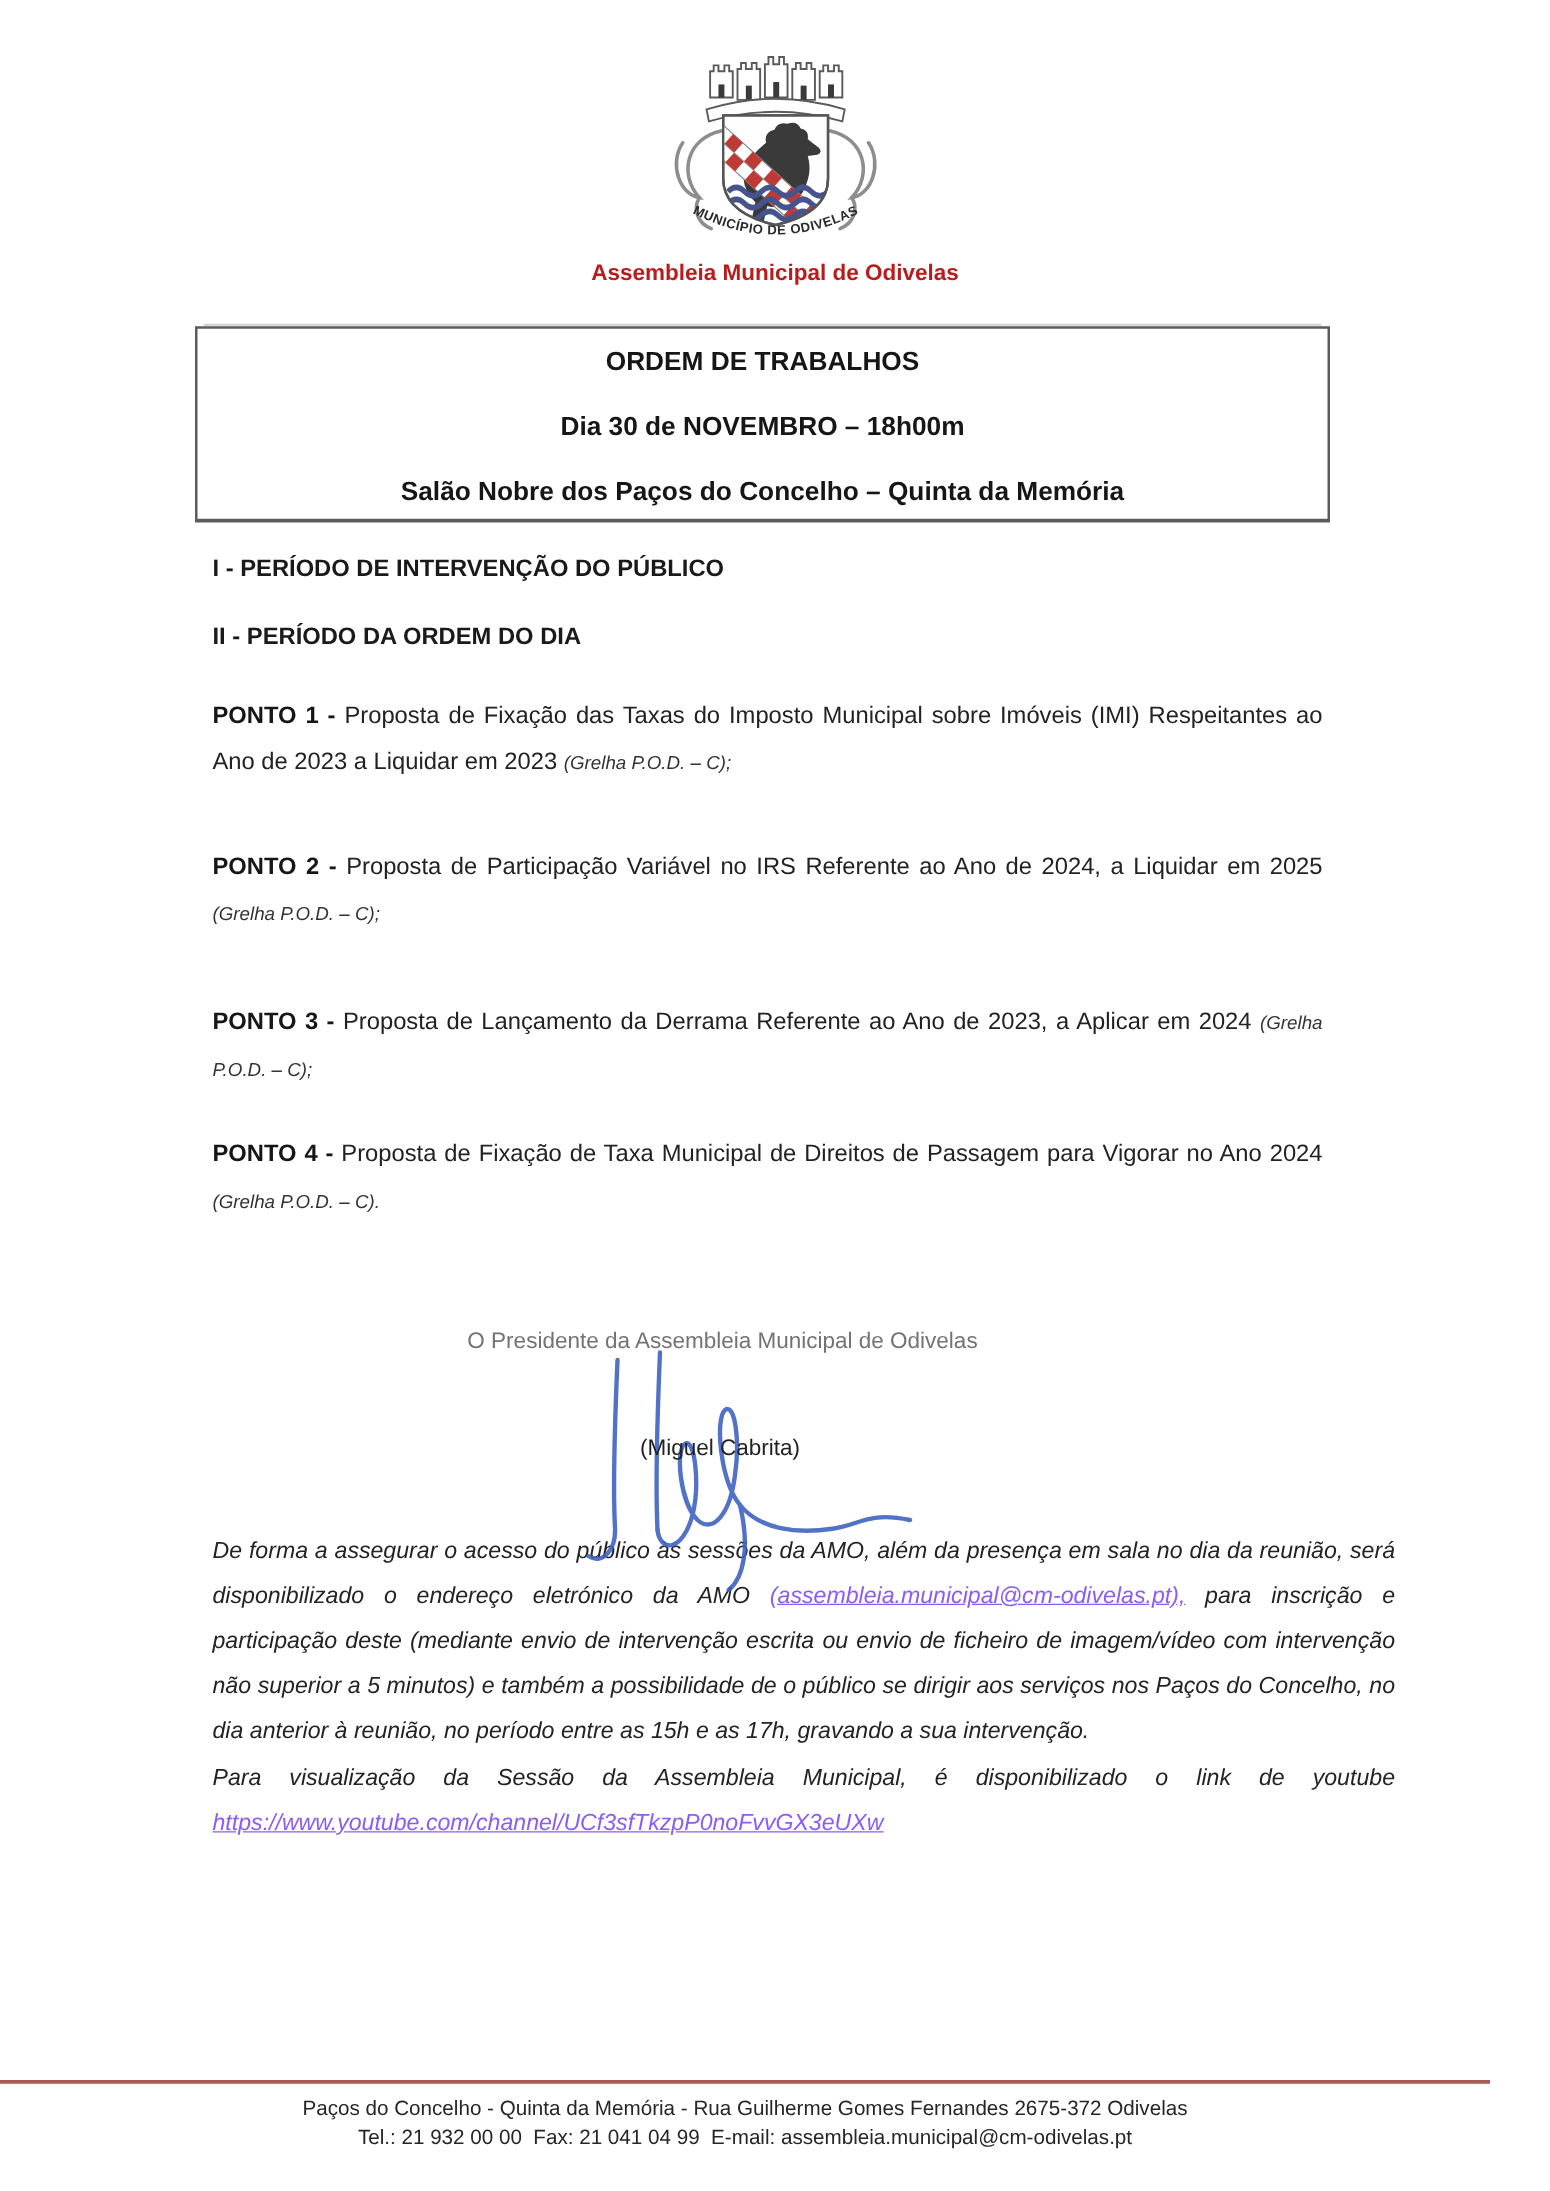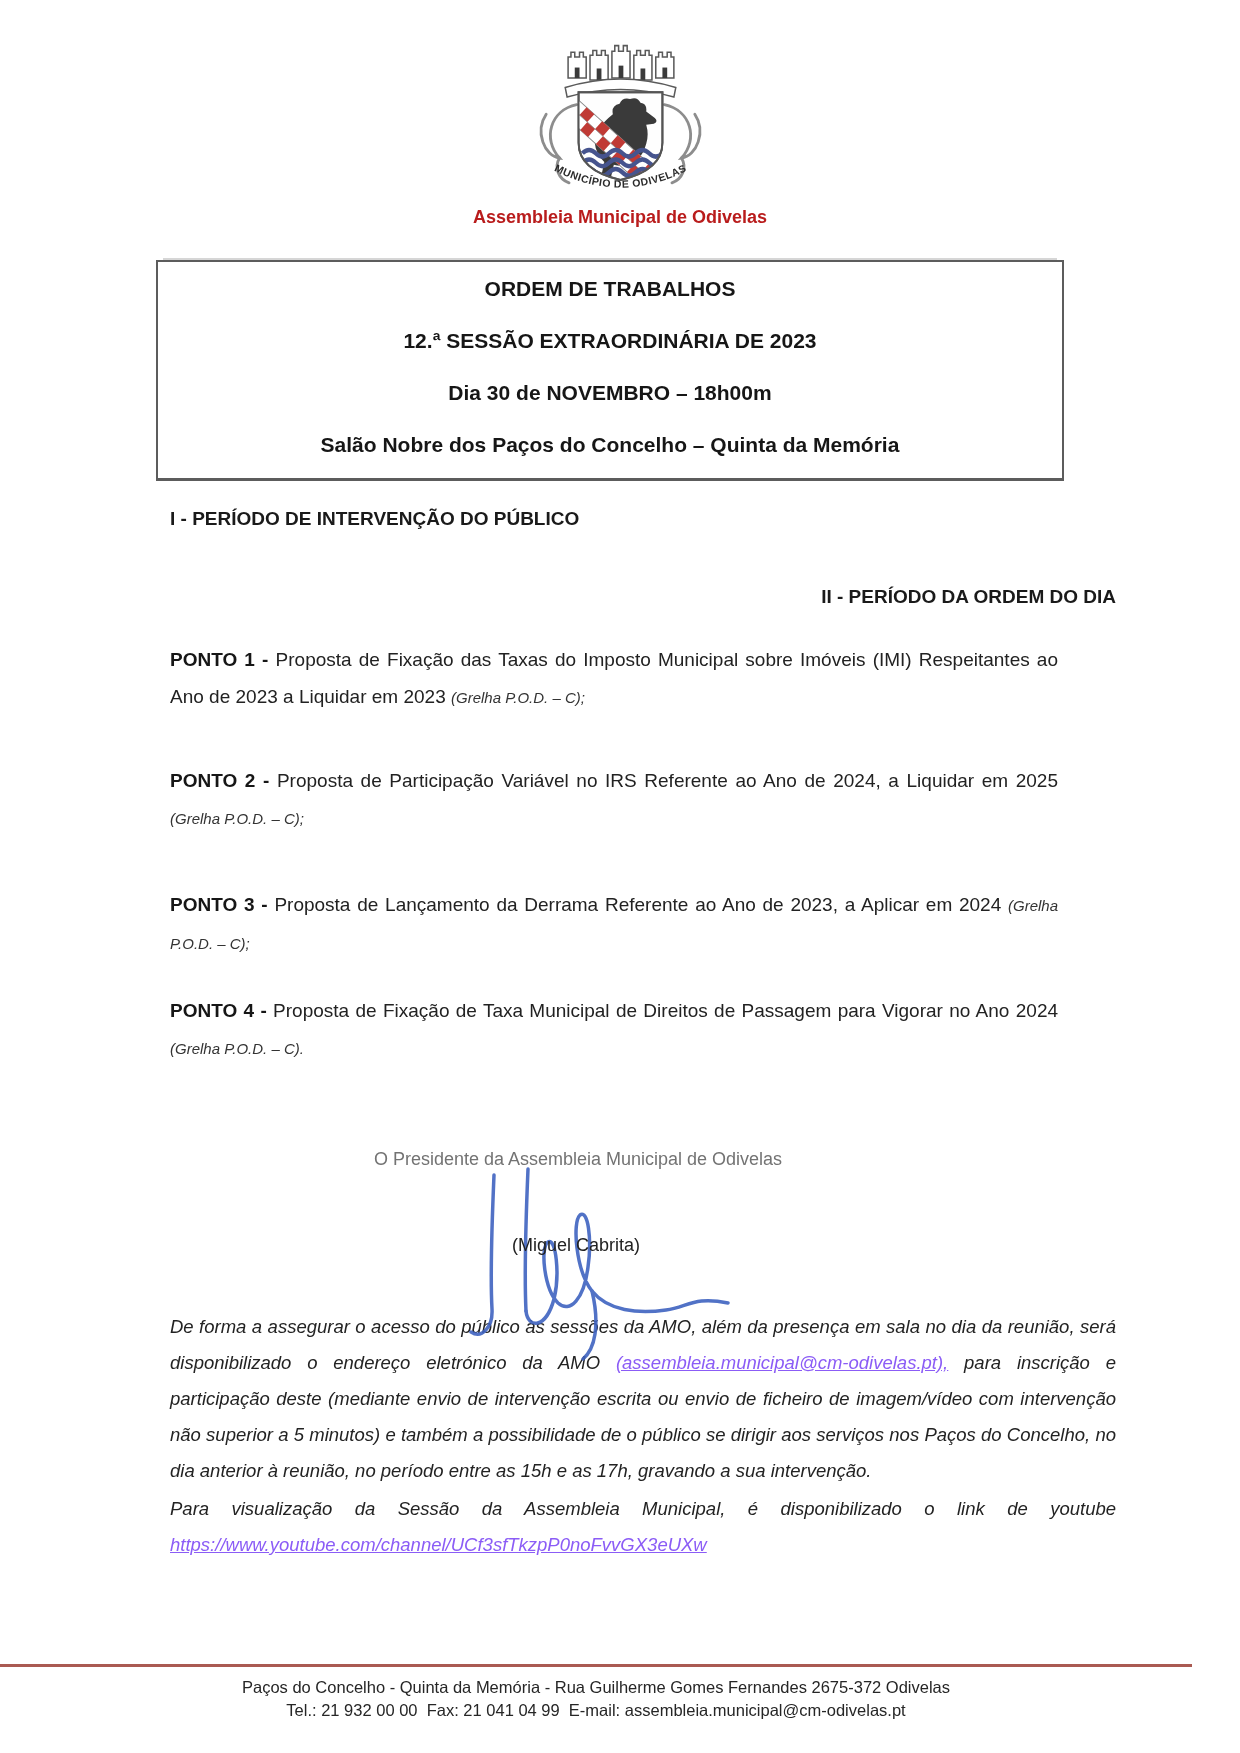--- a/index.html
+++ b/index.html
@@ -21,39 +21,39 @@
     font-size:18px;line-height:22px;
     font-weight:bold;color:#b91c1c;
   }
   .header-box{
     box-sizing:border-box;
     margin:32px 0 0 156px;
     width:908px;
     border:2px solid #5c5c5c;
     border-bottom-width:3px;
     box-shadow:0 -9px 0 -7px #d6d6d6;
-    padding:14px 12px 20px 12px;
+    padding:14px 12px 8px 12px;
     text-align:center;
   }
   .header-box p{
     margin:0;font-weight:bold;color:#161616;
     font-size:21px;line-height:26px;
   }
   .header-box p + p{margin-top:26px;}
   .content{
     margin-left:170px;
     width:946px;
   }
   .section-heading{
     margin:0;
     font-size:19px;line-height:24px;
     font-weight:bold;color:#1a1a1a;
   }
   .sec-1{margin-top:26px;}
-  .sec-2{margin-top:54px;text-align:right;}
+  .sec-2{margin-top:30px;}
   .agenda-item{
     margin:0;padding-right:58px;
     font-size:19px;line-height:37px;
     text-align:justify;color:#222;
   }
   .agenda-item strong{font-weight:bold;color:#161616;}
   .agenda-item .note{
     font-style:italic;font-size:15px;color:#333;
   }
   .item-1{margin-top:32px;}
@@ -181,21 +181,20 @@
       <text font-size="11" font-weight="bold" fill="#2b2b2b" letter-spacing="0.5">
         <textPath href="#bannerPath" startOffset="50%" text-anchor="middle">MUNICÍPIO DE ODIVELAS</textPath>
       </text>
     </svg>
   </div>
 
   <div class="org-name">Assembleia Municipal de Odivelas</div>
 
   <div class="header-box">
     <p>ORDEM DE TRABALHOS</p>
-    <p>12.ª SESSÃO EXTRAORDINÁRIA DE 2023</p>
     <p>Dia 30 de NOVEMBRO – 18h00m</p>
     <p>Salão Nobre dos Paços do Concelho – Quinta da Memória</p>
   </div>
 
   <div class="content">
 
     <p class="section-heading sec-1">I - PERÍODO DE INTERVENÇÃO DO PÚBLICO</p>
 
     <p class="section-heading sec-2">II - PERÍODO DA ORDEM DO DIA</p>
 

